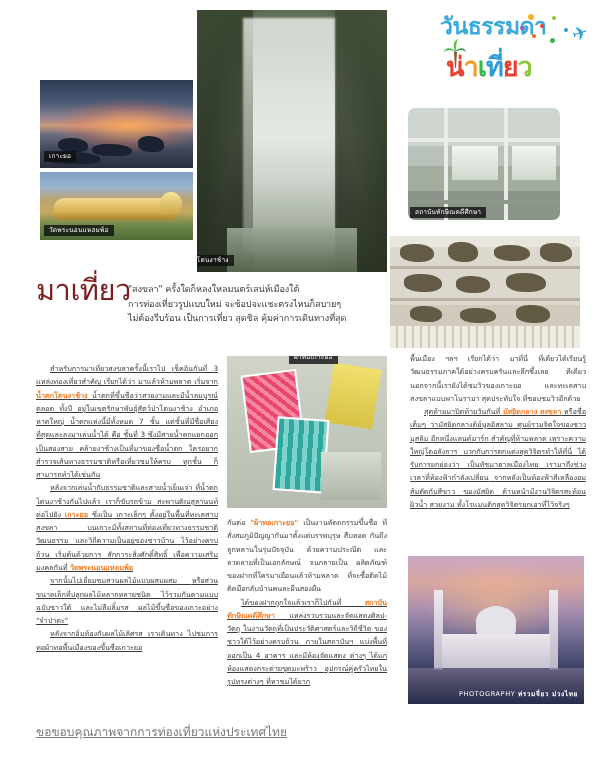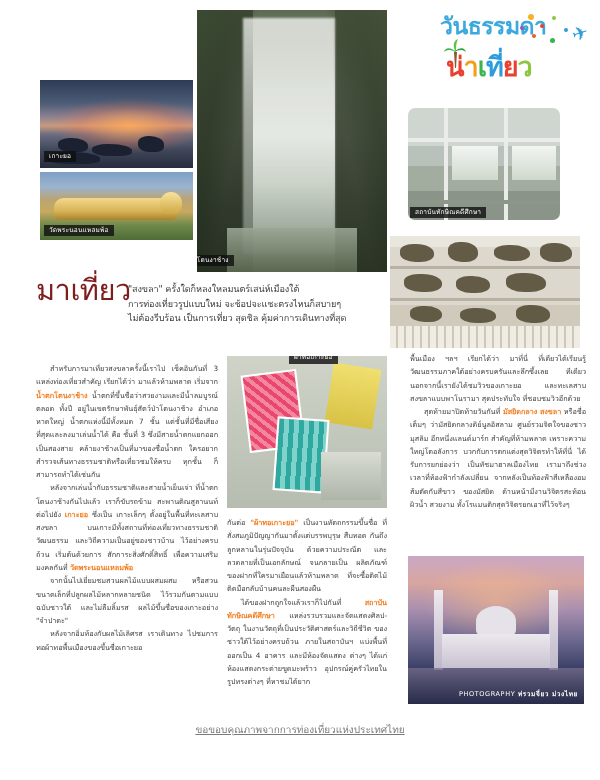--- a/index.html
+++ b/index.html
@@ -147,26 +147,26 @@
     position:absolute; left:128px; top:282px; width:272px;
     font-size:9.1px; line-height:1.62; color:#3a3a3a; letter-spacing:-.1px;
   }
   .intro .l1 { text-indent:0; }
 
   .col { position:absolute; font-size:7.3px; line-height:1.82; color:#3d3d3d;
          text-align:justify; letter-spacing:-.05px; }
   #col1 { left:36px; top:362px; width:182px; }
   #col2 { left:227px; top:516px; width:160px; }
   #col3 { left:410px; top:352px; width:176px; }
-  .ind { text-indent:14px; }
+  .ind { text-indent:14px;text-decoration:underline; }
   .hl { color:#f07c1e; font-weight:bold; }
 
   .footer {
-    position:absolute; left:0; right:0; top:722px; text-align:center;
-    font-size:10px; color:#7a7a7a; text-decoration:underline;
+    position:absolute; left:0; right:0; top:722px; 
+    font-size:12px; color:#7a7a7a; text-decoration:underline;padding-left:36px;
   }
 </style>
 </head>
 <body>
 
 <div class="page">
 
   <div class="logo">
     <div class="dots">
       <span style="left:96px;top:6px;background:#f5b32a;width:6px;height:6px;"></span>

